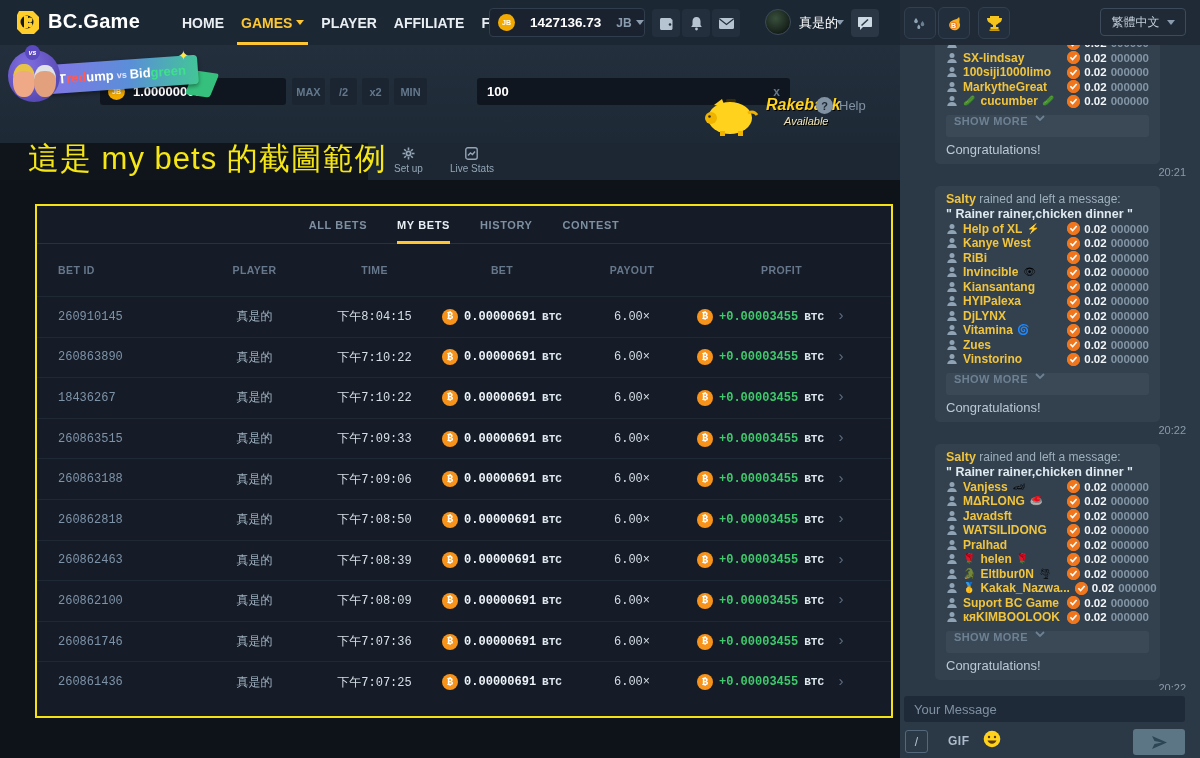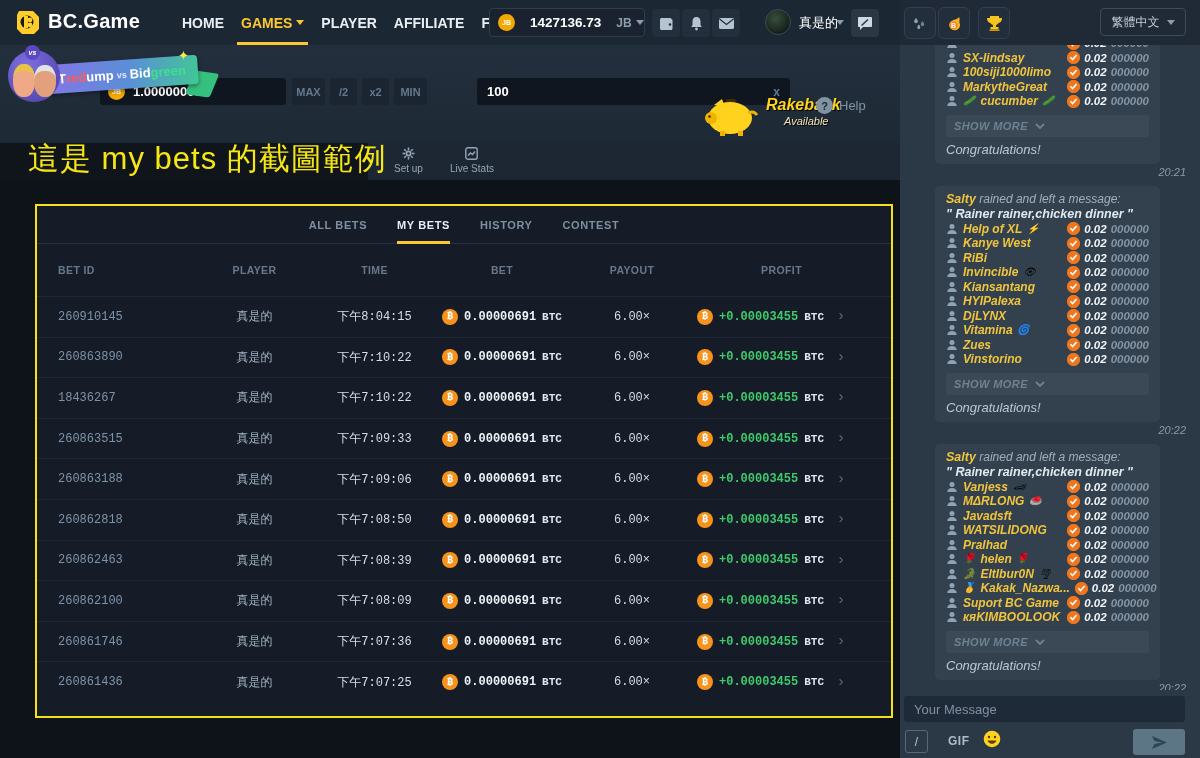--- a/index.html
+++ b/index.html
@@ -74,34 +74,34 @@
   .ctime{text-align:center;color:#d6dee6;}
   .cbet{display:flex;align-items:center;justify-content:center;gap:6px;}
   .cpayout{text-align:center;color:#d6dee6;}
   .cprofit{display:flex;align-items:center;justify-content:flex-end;gap:6px;}
   .coin-btc{width:16px;height:16px;border-radius:50%;background:#f7931a;color:#fff;font-size:10px;font-weight:bold;display:flex;align-items:center;justify-content:center;flex:none;}
   .bamt{color:#eef3f8;font-weight:bold;} .bunit{color:#dfe7ee;font-weight:bold;font-size:11px;}
   .gamt{color:#3fca6b;font-weight:bold;}
   .chev{color:#5a6b7e;font-size:15px;text-align:center;}
   
   .chat{position:absolute;left:900px;top:45px;width:300px;height:713px;background:#2b3947;}
-  .messages{position:absolute;left:0;right:0;top:0;bottom:68px;padding:0 40px 0 35px;overflow:hidden;font-style:italic;}
+  .messages{position:absolute;left:0;right:0;top:0;bottom:68px;padding:0 40px 0 35px;overflow:hidden;}
   .card{background:#33414f;border-radius:5px;padding:6px 11px;}
   .card.clipped{margin-top:-15px;}
   .ts{height:14px;margin:2px -26px 6px 0;text-align:right;font-size:11px;color:#8a9aa9;}
   .msg-head{font-size:12px;color:#9fb0bd;line-height:15px;}
   .msg-head b{color:#f0c43c;font-size:12.5px;}
   .quote{font-size:12.5px;font-weight:bold;color:#dfe9f0;line-height:15px;}
   .urow{height:14.5px;display:flex;align-items:center;gap:5px;}
   .urow .nm{font-size:12px;font-weight:bold;color:#f0c43c;cursor:pointer;white-space:nowrap;}
   .urow .emj{font-size:10px;line-height:10px;}
   .urow .right{margin-left:auto;display:flex;align-items:center;gap:4px;}
   .coin-v{width:13px;height:13px;border-radius:50%;background:#f0761d;flex:none;display:flex;align-items:center;justify-content:center;}
   .a-b{font-size:11.5px;font-weight:bold;color:#f2f6f9;} .a-d{font-size:11.5px;font-weight:bold;color:#8496a6;}
-  .showmore{margin-top:6px;height:22px;background:#3b4957;border-radius:3px;display:flex;align-items:center;padding:0 8px;gap:7px;font-size:11px;font-weight:bold;color:#6d8192;letter-spacing:.4px;cursor:pointer;}
+  .showmore{margin-top:6px;height:22px;background:#3b4957;border-radius:3px;display:flex;padding:0 8px;gap:7px;font-size:11px;font-weight:bold;color:#6d8192;letter-spacing:.4px;cursor:pointer;}
   .congrats{margin-top:5px;font-size:13px;color:#bac8d4;line-height:16px;}
   .chat-input{position:absolute;left:0;right:0;bottom:0;height:68px;background:#2b3947;}
   .msg-field{position:absolute;left:4px;right:15px;top:6px;height:26px;background:#1f2a38;border:none;border-radius:3px;color:#dfe7ee;font-size:13px;padding:0 10px;box-sizing:border-box;font-family:"Liberation Sans",sans-serif;outline:none;}
   .msg-field::placeholder{color:#7f91a2;}
   .slashbtn{position:absolute;left:5px;top:40px;width:21px;height:21px;border:1px solid #55677a;border-radius:3px;color:#b9c6d2;font-size:12px;display:flex;align-items:center;justify-content:center;cursor:pointer;}
   .gif{position:absolute;left:48px;top:44px;font-size:12px;font-weight:bold;color:#aebccb;cursor:pointer;letter-spacing:.5px;}
   .smiley{position:absolute;left:83px;top:40px;cursor:pointer;}
   .sendbtn{position:absolute;right:15px;top:39px;width:52px;height:26px;background:#5c7686;border-radius:3px;display:flex;align-items:center;justify-content:center;cursor:pointer;}
 </style>
 </head>

